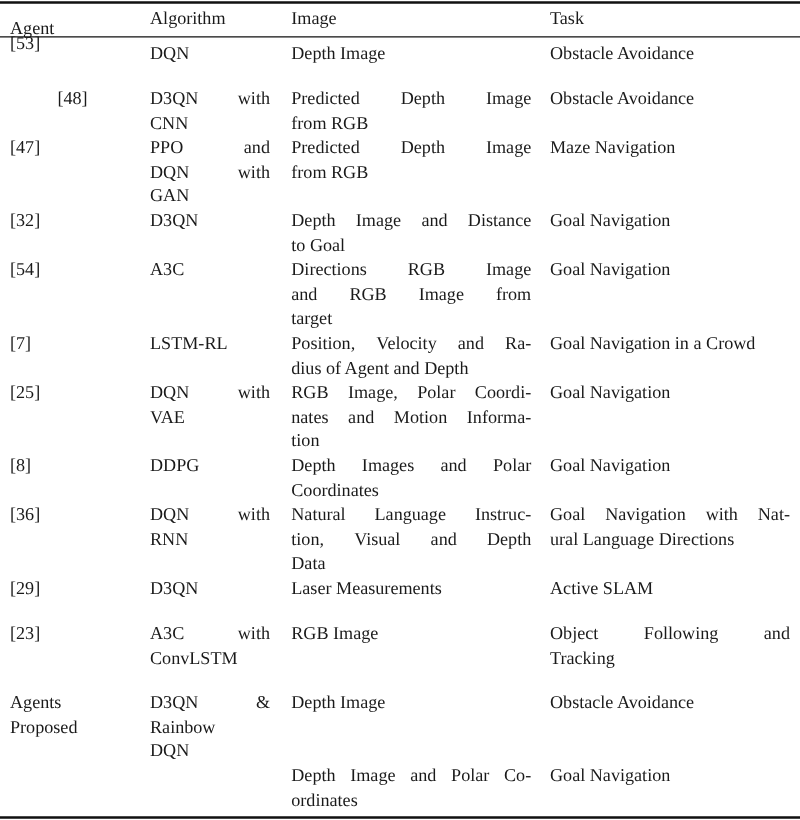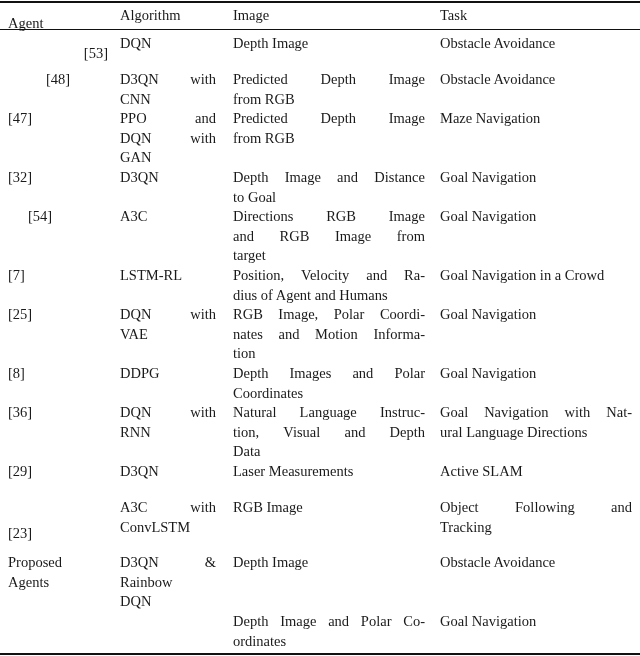--- a/index.html
+++ b/index.html
@@ -21,21 +21,21 @@
 <body>
 
 <div id="tbl">
   <div class="rule-top"></div>
   <div class="cell c-agent" style="top:14px">Agent</div>
   <div class="cell c-alg" style="top:6px">Algorithm</div>
   <div class="cell c-state" style="top:6px">Image</div>
   <div class="cell c-task" style="top:6px">Task</div>
   <div class="rule-mid"></div>
   <div id="rows">
-      <div class="cell c-agent" style="top: 44px; text-align: right;">
+      <div class="cell c-agent" style="top: 26px;">
         <span class="line">[53]</span>
       </div>
       <div class="cell c-alg" style="top: 34px;">
         <span class="line">DQN</span>
       </div>
       <div class="cell c-state" style="top: 34px;">
         <span class="line">Depth Image</span>
       </div>
       <div class="cell c-task" style="top: 34px;">
         <span class="line">Obstacle Avoidance</span>
@@ -97,21 +97,21 @@
           <span>Depth</span>
           <span>Image</span>
           <span>and</span>
           <span>Distance</span>
         </span>
         <span class="line">to Goal</span>
       </div>
       <div class="cell c-task" style="top: 168px;">
         <span class="line">Goal Navigation</span>
       </div>
-      <div class="cell c-agent" style="top: 207px; margin-left: 20px;">
+      <div class="cell c-agent" style="top: 207px;">
         <span class="line">[54]</span>
       </div>
       <div class="cell c-alg" style="top: 207px;">
         <span class="line">A3C</span>
       </div>
       <div class="cell c-state" style="top: 207px;">
         <span class="jline">
           <span>Directions</span>
           <span>RGB</span>
           <span>Image</span>
@@ -133,21 +133,21 @@
       <div class="cell c-alg" style="top: 266px;">
         <span class="line">LSTM-RL</span>
       </div>
       <div class="cell c-state" style="top: 266px;">
         <span class="jline">
           <span>Position,</span>
           <span>Velocity</span>
           <span>and</span>
           <span>Ra-</span>
         </span>
-        <span class="line">dius of Agent and Humans</span>
+        <span class="line">dius of Agent and Depth</span>
       </div>
       <div class="cell c-task" style="top: 266px;">
         <span class="line">Goal Navigation in a Crowd</span>
       </div>
       <div class="cell c-agent" style="top: 305px;">
         <span class="line">[25]</span>
       </div>
       <div class="cell c-alg" style="top: 305px;">
         <span class="jline">
           <span>DQN</span>
@@ -229,21 +229,21 @@
       </div>
       <div class="cell c-alg" style="top: 462px;">
         <span class="line">D3QN</span>
       </div>
       <div class="cell c-state" style="top: 462px;">
         <span class="line">Laser Measurements</span>
       </div>
       <div class="cell c-task" style="top: 462px;">
         <span class="line">Active SLAM</span>
       </div>
-      <div class="cell c-agent" style="top: 498px; margin-top: 26px;">
+      <div class="cell c-agent" style="top: 498px;">
         <span class="line">[23]</span>
       </div>
       <div class="cell c-alg" style="top: 498px;">
         <span class="jline">
           <span>A3C</span>
           <span>with</span>
         </span>
         <span class="line">ConvLSTM</span>
       </div>
       <div class="cell c-state" style="top: 498px;">
@@ -251,22 +251,22 @@
       </div>
       <div class="cell c-task" style="top: 498px;">
         <span class="jline">
           <span>Object</span>
           <span>Following</span>
           <span>and</span>
         </span>
         <span class="line">Tracking</span>
       </div>
       <div class="cell c-agent" style="top: 553px;">
+        <span class="line">Agents</span>
         <span class="line">Proposed</span>
-        <span class="line">Agents</span>
       </div>
       <div class="cell c-alg" style="top: 553px;">
         <span class="jline">
           <span>D3QN</span>
           <span>&amp;</span>
         </span>
         <span class="jline">
           <span>Rainbow</span>
         </span>
         <span class="line">DQN</span>

